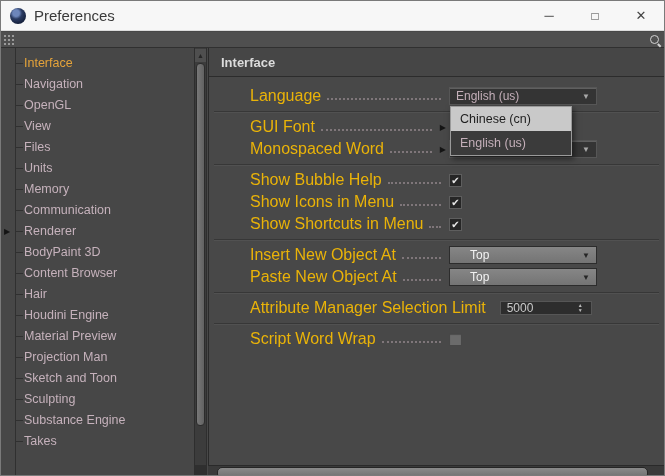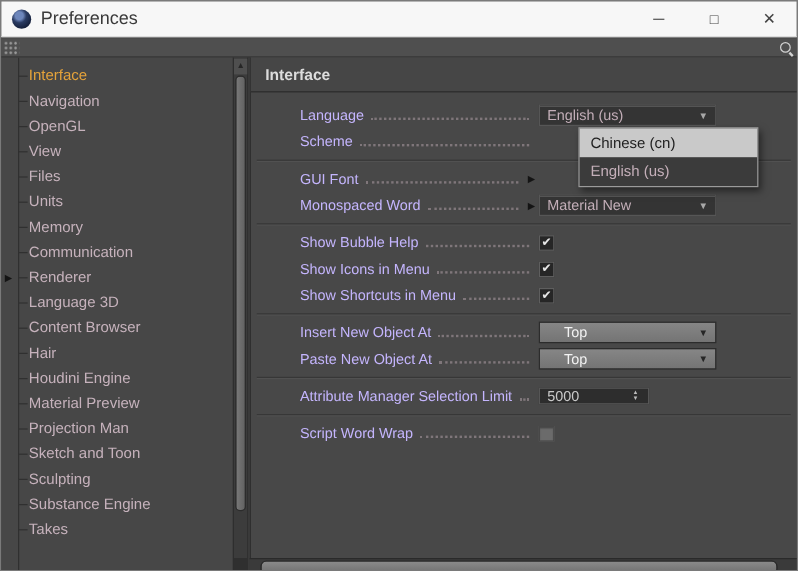--- a/index.html
+++ b/index.html
@@ -35,21 +35,21 @@
   .v-scrollbar { position:absolute; top:47px; left:193px; width:13px; bottom:0; background:#3c3c3c; border-left:1px solid #2e2e2e; border-right:1px solid #2e2e2e; }
   .v-up { position:absolute; top:1px; left:0; right:0; height:13px; background:#4f4f4f; color:#262626; font-size:7px; text-align:center; line-height:13px; }
   .v-thumb { position:absolute; top:15px; left:1px; width:9px; height:363px; background:linear-gradient(90deg,#787878,#626262); border-radius:4px; border:1px solid #2c2c2c; }
   .v-bottom { position:absolute; bottom:0; left:0; right:0; height:10px; background:#2f2f2f; }
 
   
   .panel { position:absolute; top:47px; left:207px; right:0; bottom:0; background:#484848; border-left:1px solid #2a2a2a; }
   .panel-header { height:29px; line-height:29px; padding-left:12px; font-size:13px; font-weight:bold; color:#dcdcdc; background:#464646; border-bottom:1px solid #2c2c2c; }
   .rows { padding-top:8px; }
   .row { display:flex; align-items:center; height:22px; padding-left:41px; }
-  .lbl { font-size:12px; color:#c4b5fd; white-space:nowrap; }
+  .lbl { font-size:16px; color:#eab308; white-space:nowrap; }
   .leader { flex:1; border-bottom:2px dotted rgba(196,175,185,0.45); margin:0 8px 0 6px; position:relative; top:3px; min-width:0; }
   .submenu-arrow { font-size:8px; color:#141414; margin-right:3px; }
   .ctrl { width:215px; flex:none; display:flex; align-items:center; }
   .sep { height:1px; background:#373737; margin:4px 5px; box-shadow:0 1px 0 rgba(255,255,255,0.05); }
 
   .select { width:148px; height:18px; display:flex; align-items:center; justify-content:space-between; padding:0 6px; font-size:12px; cursor:default; }
   .select.dark { background:#343434; border:1px solid #565656; box-shadow:inset 0 1px 0 #606060; color:#c4afb9; }
   .select.dark .dd-arrow { color:#a8a8a8; font-size:8px; }
   .select.light { background:linear-gradient(#868686,#747474); border:1px solid #2c2c2c; color:#f2f2f2;padding-left:20px; }
   .select.light .dd-arrow { color:#262626; font-size:8px; }
@@ -57,21 +57,21 @@
   .checkbox { width:13px; height:13px; display:flex; align-items:center; justify-content:center; cursor:default; }
   .checkbox.checked { background:#262626; border:1px solid #5e5e5e; }
   .checkbox.checked .check-glyph { color:#e8e8e8; font-size:10px; line-height:11px; }
   .checkbox.unchecked { background:#6b6b6b; border:1px solid #474747; box-shadow:inset 0 1px 1px rgba(0,0,0,0.3); }
 
   .numfield { width:92px; height:14px; background:#2d2d2d; border:1px solid #565656; display:flex; align-items:center; justify-content:space-between; padding:0 8px 0 6px; font-size:12px; color:#c9c9c9; }
   .spinner { display:flex; flex-direction:column; line-height:5px; }
   .spinner span { font-size:5px; color:#bdbdbd; }
 
   
-  .menu { position:absolute; left:449px; top:105px; width:150px; background:#3b3b3b; border:1px solid #9a9a9a; box-shadow:2px 3px 6px rgba(0,0,0,0.5); z-index:10;margin-left:32px; }
+  .menu { position:absolute; left:449px; top:105px; width:122px; background:#3b3b3b; border:1px solid #9a9a9a; box-shadow:2px 3px 6px rgba(0,0,0,0.5); z-index:10; }
   .menu-item { height:24px; line-height:24px; padding-left:9px; font-size:12.5px; color:#c4afb9; cursor:default; }
   .menu-item.hl { background:#c9c9c9; color:#1e1e1e; }
 
   
   .h-scrollbar { position:absolute; left:207px; right:0; bottom:0; height:10px; background:#3a3a3a; border-top:1px solid #2a2a2a; }
   .h-thumb { position:absolute; left:9px; right:16px; top:1px; height:12px; background:linear-gradient(#8a8a8a,#6e6e6e); border:1px solid #262626; border-radius:5px; }
 </style>
 </head>
 <body>
 
@@ -96,21 +96,21 @@
     <div class="treeline"></div>
     <div class="side-item selected">Interface</div>
     <div class="side-item">Navigation</div>
     <div class="side-item">OpenGL</div>
     <div class="side-item">View</div>
     <div class="side-item">Files</div>
     <div class="side-item">Units</div>
     <div class="side-item">Memory</div>
     <div class="side-item">Communication</div>
     <div class="side-item"><span class="expand-arrow">▶</span><span>Renderer</span></div>
-    <div class="side-item">Language 3D</div>
+    <div class="side-item">BodyPaint 3D</div>
     <div class="side-item">Content Browser</div>
     <div class="side-item">Hair</div>
     <div class="side-item">Houdini Engine</div>
     <div class="side-item">Material Preview</div>
     <div class="side-item">Projection Man</div>
     <div class="side-item">Sketch and Toon</div>
     <div class="side-item">Sculpting</div>
     <div class="side-item">Substance Engine</div>
     <div class="side-item">Takes</div>
   </div>
@@ -129,25 +129,20 @@
         <span class="lbl">Language</span>
         <span class="leader"></span>
         <div class="ctrl">
           <div class="select dark">
             <span>English (us)</span>
             <span class="dd-arrow">▼</span>
           </div>
         </div>
       </div>
 
-      <div class="row">
-        <span class="lbl">Scheme</span>
-        <span class="leader"></span>
-        <div class="ctrl"></div>
-      </div>
 
       <div class="sep"></div>
 
       <div class="row">
         <span class="lbl">GUI Font</span>
         <span class="leader"></span>
         <span class="submenu-arrow">▶</span>
         <div class="ctrl"></div>
       </div>
 

